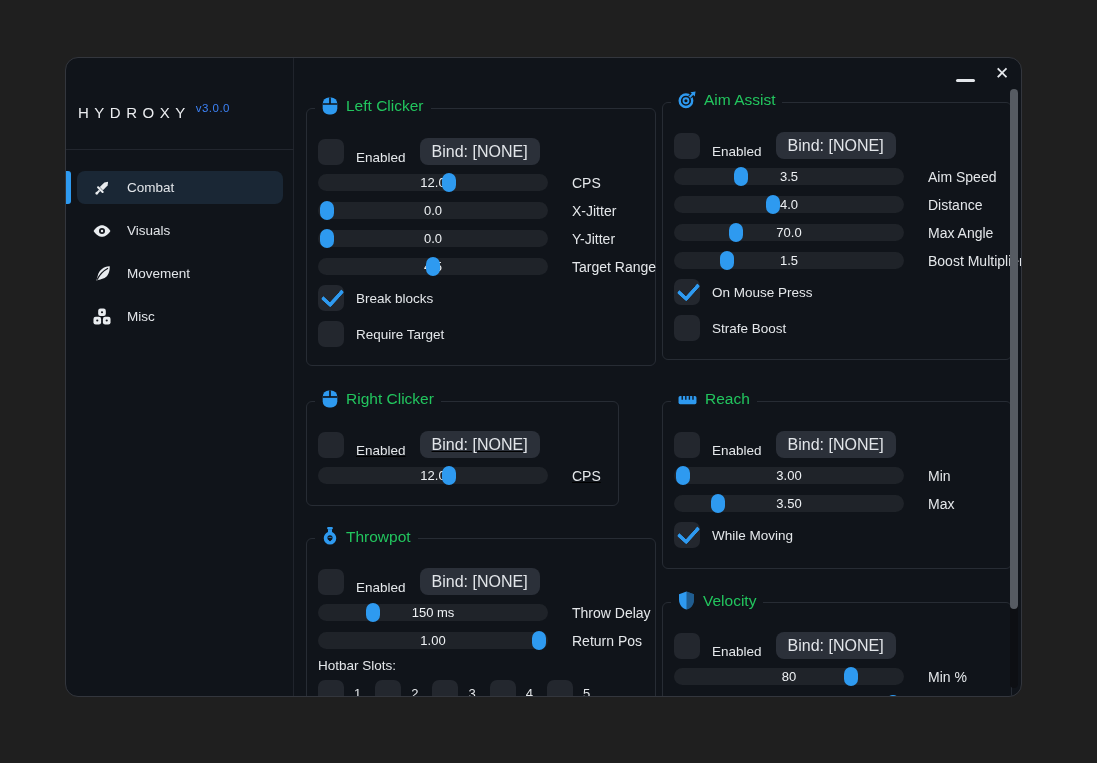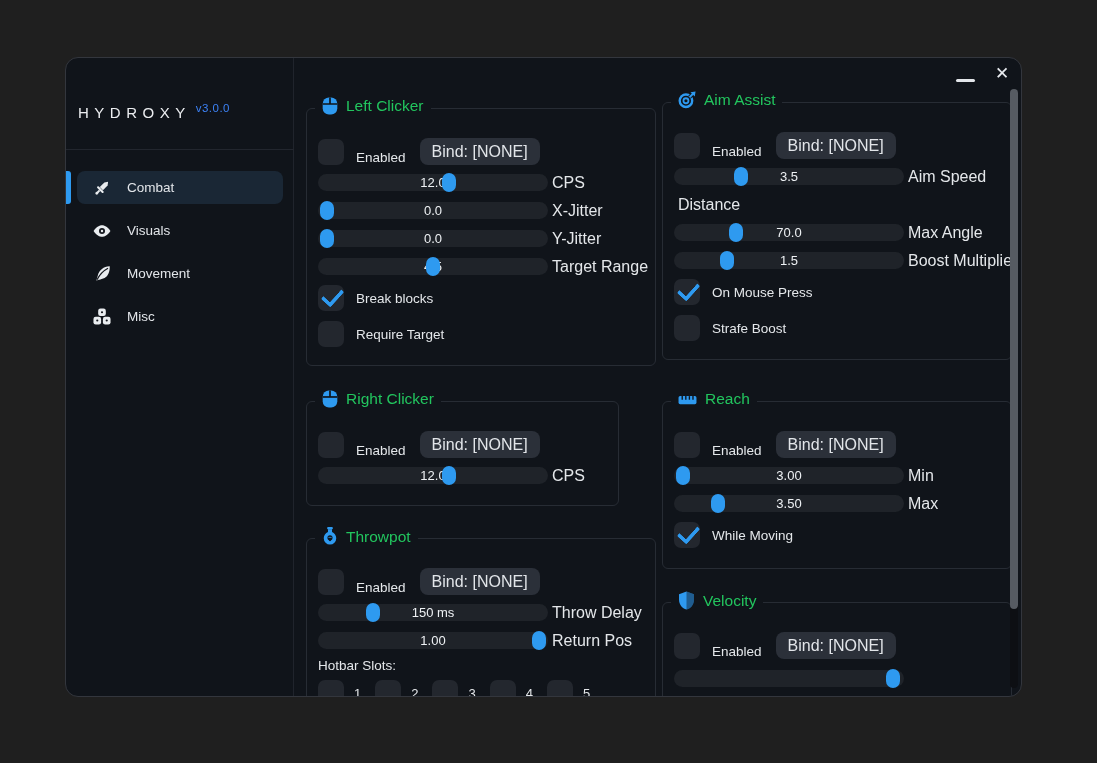--- a/index.html
+++ b/index.html
@@ -23,39 +23,39 @@
   .nav-item.checked { background:#1a2735; }
   .nav-icon { width:18px; height:18px; margin-right:16px; display:flex; align-items:center; justify-content:center; }
   .nav-label { font-size:13.5px; color:#e2e5e9;text-align:right; }
   .active-accent { position:absolute; left:0; top:113px; width:5px; height:33px; background:#2e9af0; border-radius:0 3px 3px 0; display:none; }
   .active-accent.checked { display:block; }
 
   
   .panel { position:absolute; border:1px solid #272c34; border-radius:6px; padding:26px 11px 0; }
   #p-left  { left:240px; top:50px;  width:350px; height:258px; }
   #p-aim   { left:596px; top:44px;  width:350px; height:258px; }
-  #p-right { left:240px; top:343px; width:313px; height:105px; }
+  #p-right { left:240px; top:343px; width:313px; height:105px;text-decoration:underline; }
   #p-reach { left:596px; top:343px; width:350px; height:168px; }
   #p-throw { left:240px; top:480px; width:350px; height:250px; }
   #p-vel   { left:596px; top:544px; width:350px; height:200px; }
   .legend { position:absolute; top:-12px; left:8px; background:#10141a; padding:0 7px; display:flex; align-items:center; gap:8px; }
   .p-title { font-size:15.5px; color:#22c55e; white-space:nowrap; }
   .p-icon { display:flex; align-items:center; }
 
   .toggle-row { display:flex; align-items:flex-end; height:30px; }
   .lbl { font-size:13.5px; color:#e4e7ea; margin-left:12px; white-space:nowrap; }
   .bind-btn { margin-left:14px; background:#2b3039; border:none; border-radius:8px; padding:0 12px; height:27px;
               display:flex; align-items:center; font-size:16px; color:#e2e5e9; font-family:inherit; cursor:pointer; }
 
   .slider-row { display:flex; align-items:center; height:17px; margin-top:11px; }
   .slider-row.first { margin-top:9px; }
   .track { position:relative; width:230px; height:17px; background:#1f2329; border-radius:9px; flex:none; cursor:pointer; }
   .value { position:absolute; inset:0; display:flex; align-items:center; justify-content:center; font-size:13px; color:#eef1f4; }
   .thumb { position:absolute; top:-1px; width:14px; height:19px; border-radius:7px; background:#2e9af0; transform:translateX(-50%); cursor:grab; }
-  .slider-label { margin-left:4px; font-size:16px; color:#e4e7ea; white-space:nowrap; }
+  .slider-label { margin-left:24px; font-size:14px; color:#e4e7ea; white-space:nowrap; }
 
   .checkbox { width:26px; height:26px; background:#23272e; border-radius:7px; position:relative; flex:none; cursor:pointer; }
   .checkbox.checked::after { content:""; position:absolute; left:4px; top:4px; width:17px; height:9px;
                              border-left:4px solid #2e9af0; border-bottom:4px solid #2e9af0; border-radius:2px;
                              transform:rotate(-48deg); }
   .check-row { display:flex; align-items:center; height:26px; margin-top:10px; }
 
   .hotbar-label { margin-top:9px; font-size:13.5px; color:#e4e7ea; height:16px; }
   .hotbar-row { display:flex; align-items:center; margin-top:6px; }
   .hotbar-num { margin:0 14px 0 10px; font-size:13px; color:#e4e7ea; }
@@ -202,20 +202,24 @@
       <button class="bind-btn">Bind: [NONE]</button>
     </div>
     <div class="slider-row first">
       <div class="track">
         <span class="value">3.5</span>
         <div class="thumb" style="left: 29%;"></div>
       </div>
       <span class="slider-label">Aim Speed</span>
     </div>
     <div class="slider-row">
+      <div class="track">
+        <span class="value">4.0</span>
+        <div class="thumb" style="left: 43%;"></div>
+      </div>
       <span class="slider-label">Distance</span>
     </div>
     <div class="slider-row">
       <div class="track">
         <span class="value">70.0</span>
         <div class="thumb" style="left: 27%;"></div>
       </div>
       <span class="slider-label">Max Angle</span>
     </div>
     <div class="slider-row">
@@ -354,20 +358,27 @@
             <path d="M7.5 0.4 L14.2 2.9 V7.5 C14.2 12 11.5 15.3 7.5 16.6 Z" fill="#10141a" opacity="0.45"></path>
           </svg>
       </span>
       <span class="p-title">Velocity</span>
     </div>
     <div class="toggle-row">
       <div class="checkbox"></div>
       <span class="lbl">Enabled</span>
       <button class="bind-btn">Bind: [NONE]</button>
     </div>
+    <div class="slider-row first">
+      <div class="track">
+        <span class="value">80</span>
+        <div class="thumb" style="left: 77%;"></div>
+      </div>
+      <span class="slider-label">Min %</span>
+    </div>
     <div class="slider-row">
       <div class="track">
         <span class="value"></span>
         <div class="thumb" style="left: 95%;"></div>
       </div>
       <span class="slider-label"></span>
     </div>
   </div>
 
   <div class="scroll-track">

